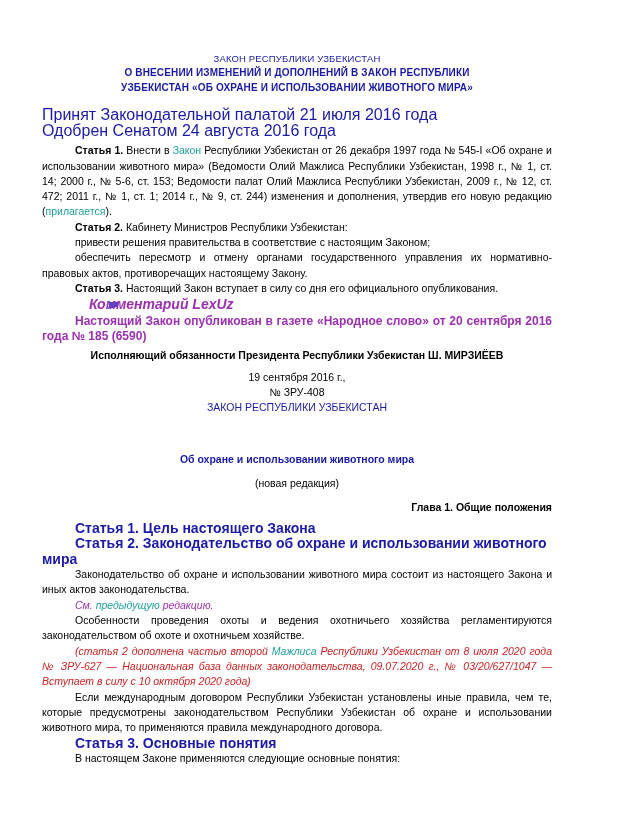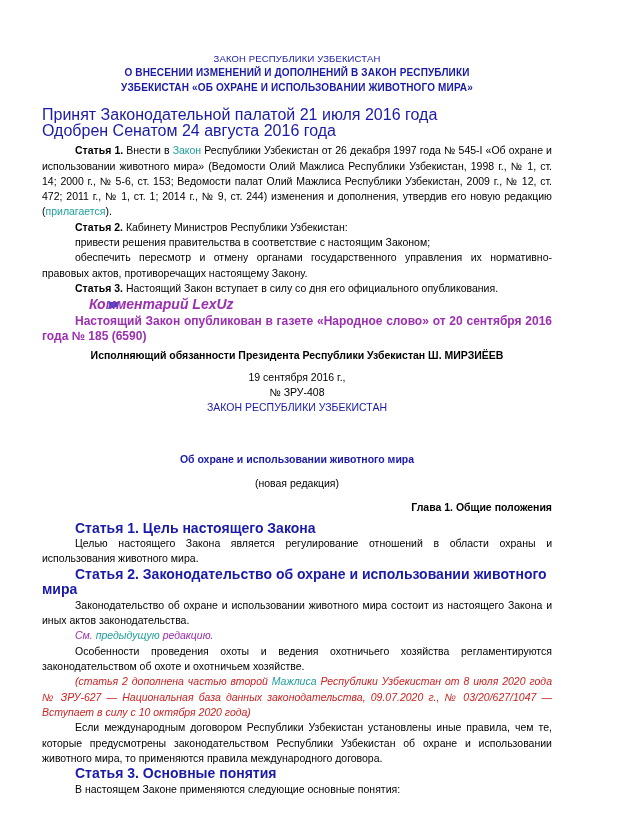--- a/index.html
+++ b/index.html
@@ -214,21 +214,20 @@
 
   <p class="center">(новая редакция)</p>
 
   <div class="sp-9"></div>
 
   <p class="heading center">Глава 1. Общие положения</p>
 
   <div class="sp-5"></div>
 
   <p class="heading">Статья 1. Цель настоящего Закона</p>
-  <p class="para">Целью настоящего Закона является регулирование отношений в области охраны и использования животного мира.</p>
 
   <p class="heading">Статья 2. Законодательство об охране и использовании животного мира</p>
   <p class="para">Законодательство об охране и использовании животного мира состоит из настоящего Закона и иных актов законодательства.</p>
 
   <p class="seeprev"><span>См. </span><a href="#" class="lnk">предыдущую</a><span> редакцию.</span></p>
 
   <p class="para">Особенности проведения охоты и ведения охотничьего хозяйства регламентируются законодательством об охоте и охотничьем хозяйстве.</p>
 
   <p class="amend"><span>(статья 2 дополнена частью второй </span><a href="#" class="lnk">Мажлиса</a><span> Республики Узбекистан от 8 июля 2020 года № ЗРУ-627 — Национальная база данных законодательства, 09.07.2020 г., № 03/20/627/1047 — Вступает в силу с 10 октября 2020 года)</span></p>
 

